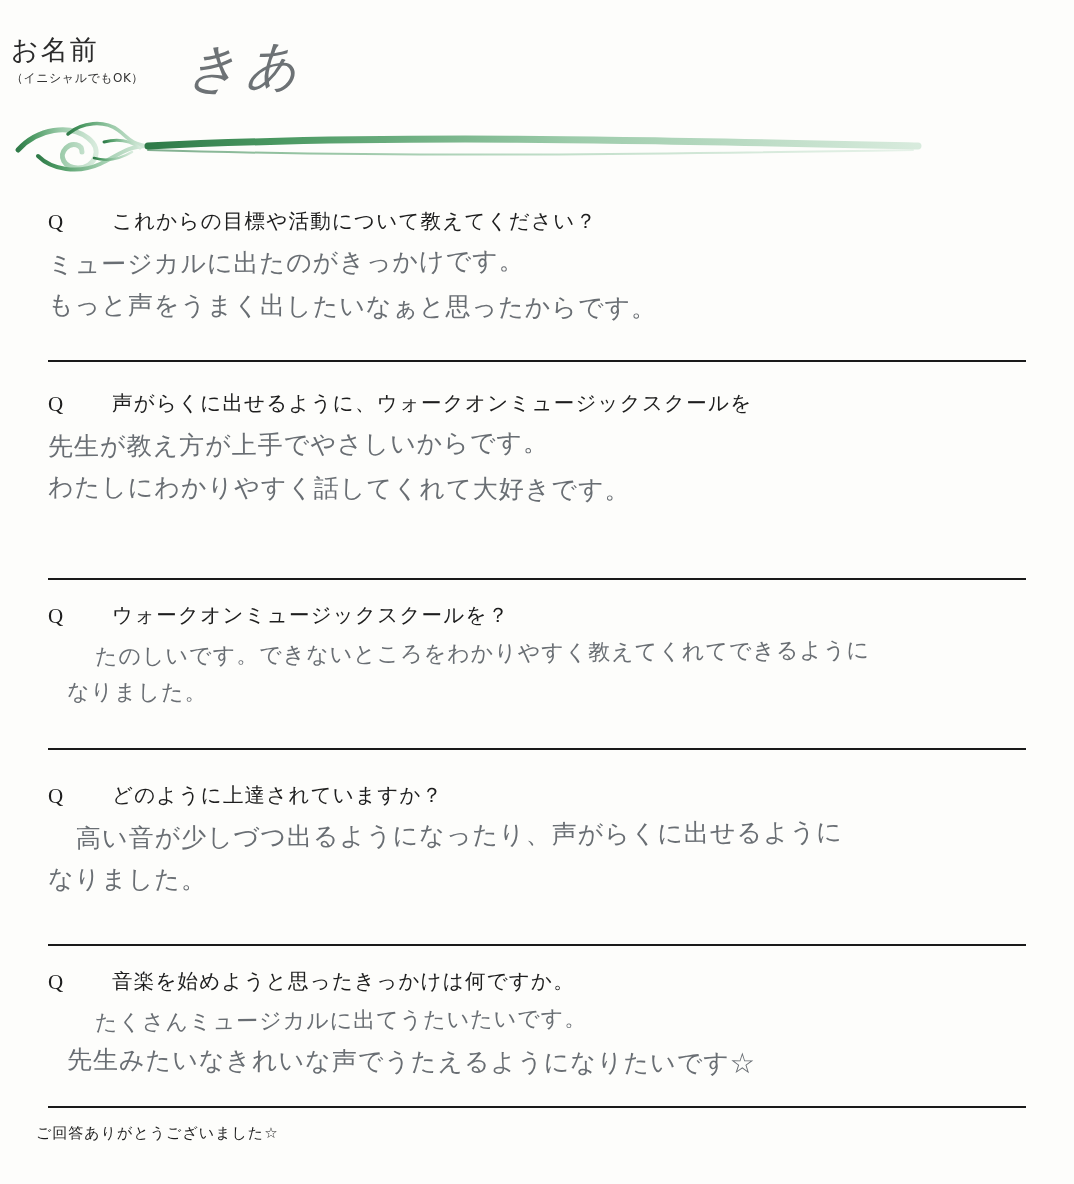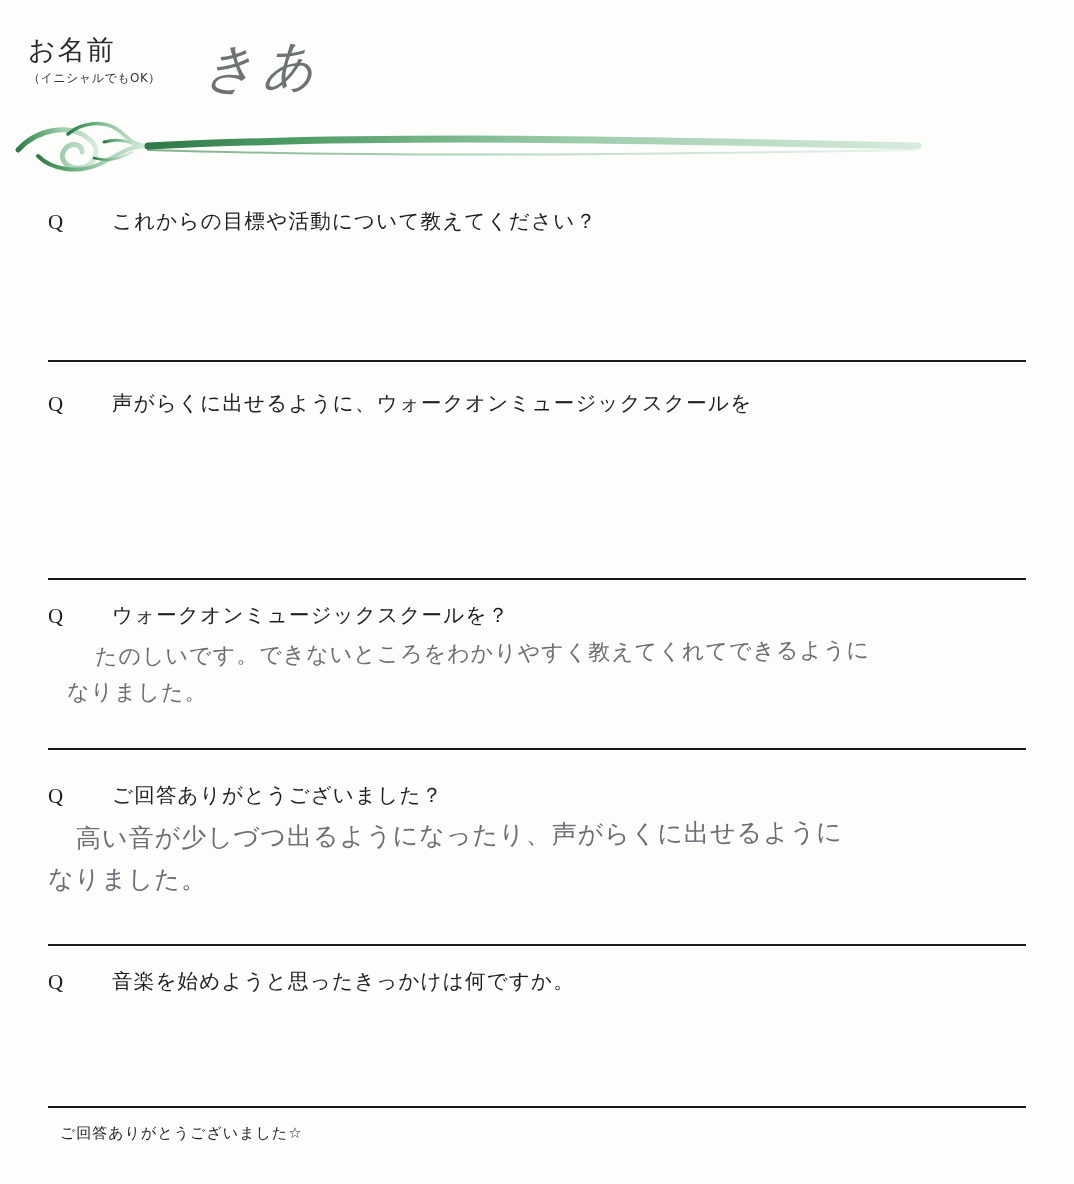--- a/index.html
+++ b/index.html
@@ -16,21 +16,21 @@
     width: 1074px;
     height: 1184px;
     margin: 0 auto;
     background: #fdfdfb;
     overflow: hidden;
   }
 
   
   .name-row {
     position: absolute;
-    left: 28px;
+    left: 11px;
     top: 26px;
     width: 1018px;
     height: 84px;
   }
   .name-label {
     position: absolute;
     left: 0;
     top: 6px;
     font-size: 27px;
     letter-spacing: 2px;
@@ -114,21 +114,21 @@
   .divider {
     position: absolute;
     left: 48px;
     width: 978px;
     height: 0;
     border-top: 2px solid #1a1a1a;
   }
 
   .footer-note {
     position: absolute;
-    left: 60px;
+    left: 36px;
     top: 1124px;
     font-family: "DejaVu Sans", sans-serif;
     font-size: 15px;
     letter-spacing: 1px;
     color: #1d1d1d;
   }
 </style>
 </head>
 <body>
 
@@ -158,58 +158,70 @@
       <path d="M140,34 C380,22 640,28 910,34" fill="none" stroke="url(#grad)" stroke-width="7" stroke-linecap="round"></path>
       <path d="M140,38 C400,46 660,42 905,38" fill="none" stroke="url(#grad)" stroke-width="2" stroke-linecap="round" opacity="0.6"></path>
     </svg>
   </div>
 
   <div class="qa" style="top:206px;">
     <div class="q-line">
       <span class="q-mark">Q</span>
       <span class="q-text">これからの目標や活動について教えてください？</span>
     </div>
+    <div class="answer">
+      <span class="ln">ミュージカルに出たのがきっかけです。</span>
+      <span class="ln">もっと声をうまく出したいなぁと思ったからです。</span>
+    </div>
   </div>
   <div class="divider" style="top:360px;"></div>
 
   <div class="qa" style="top:388px;">
     <div class="q-line">
       <span class="q-mark">Q</span>
       <span class="q-text">声がらくに出せるように、ウォークオンミュージックスクールを</span>
+    </div>
+    <div class="answer">
+      <span class="ln">先生が教え方が上手でやさしいからです。</span>
+      <span class="ln">わたしにわかりやすく話してくれて大好きです。</span>
     </div>
   </div>
   <div class="divider" style="top:578px;"></div>
 
   <div class="qa" style="top:600px;">
     <div class="q-line">
       <span class="q-mark">Q</span>
       <span class="q-text">ウォークオンミュージックスクールを？</span>
     </div>
     <div class="answer small indent1">
       <span class="ln">たのしいです。できないところをわかりやすく教えてくれてできるように</span>
       <span class="ln">なりました。</span>
     </div>
   </div>
   <div class="divider" style="top:748px;"></div>
 
   <div class="qa" style="top:780px;">
     <div class="q-line">
       <span class="q-mark">Q</span>
-      <span class="q-text">ご回答ありがとうございました？</span>
+      <span class="q-text">どのように上達されていますか？</span>
     </div>
     <div class="answer indent1">
       <span class="ln">高い音が少しづつ出るようになったり、声がらくに出せるように</span>
       <span class="ln">なりました。</span>
     </div>
   </div>
   <div class="divider" style="top:944px;"></div>
 
   <div class="qa" style="top:966px;">
     <div class="q-line">
       <span class="q-mark">Q</span>
       <span class="q-text">音楽を始めようと思ったきっかけは何ですか。</span>
     </div>
+    <div class="answer small indent1">
+      <span class="ln">たくさんミュージカルに出てうたいたいです。</span>
+      <span class="ln" style="font-size:25px;">先生みたいなきれいな声でうたえるようになりたいです☆</span>
+    </div>
   </div>
   <div class="divider" style="top:1106px;"></div>
 
   <div class="footer-note">ご回答ありがとうございました☆</div>
 
 </div>
 
 </body></html>

